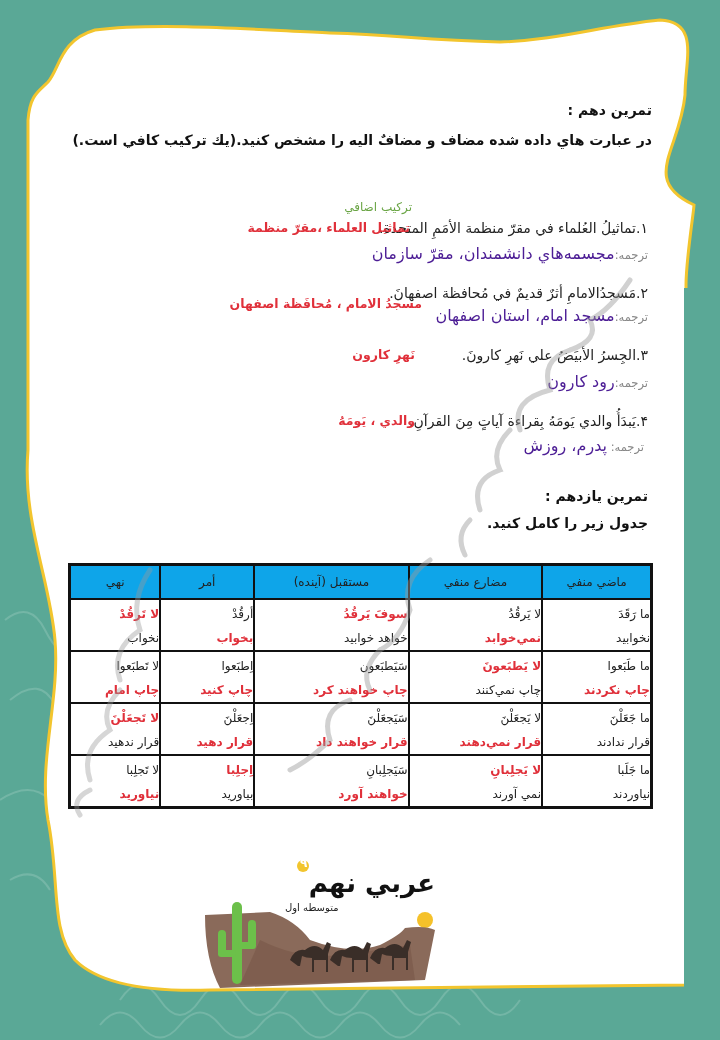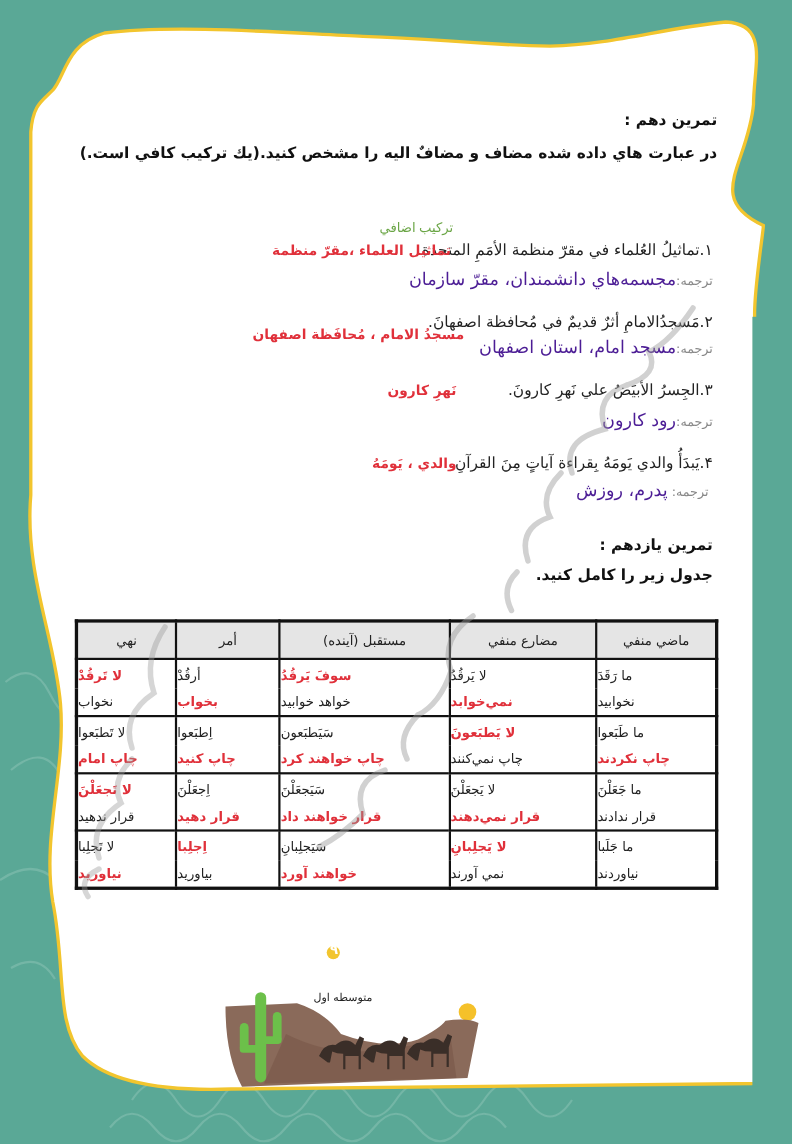--- a/index.html
+++ b/index.html
@@ -2,28 +2,28 @@
 <html><head>
 <meta charset="utf-8">
 <style>
   html, body { margin:0; padding:0; }
   body { width:720px; height:1040px; position:relative; overflow:hidden; background:#5aa896; font-family:"DejaVu Sans", sans-serif; }
   .bg-svg { position:absolute; left:0; top:0; width:720px; height:1040px; }
   .abs { position:absolute; }
   .rtl { direction:rtl; text-align:right; }
   .title { font-weight:bold; font-size:14px; color:#111; }
   .instr { font-weight:bold; font-size:14px; color:#111; }
-  .green-label { color:#6aa545; font-size:12px;font-family:Liberation Serif, serif; }
+  .green-label { color:#6aa545; font-size:12px; }
   .sent { font-size:14px; color:#222; white-space:nowrap; }
   .ans { font-size:12.5px; color:#e0303a; white-space:nowrap; font-weight:bold; }
   .trans { font-size:11.5px; color:#888; white-space:nowrap; }
   .trans .red { color:#4c1d95; font-weight:normal; font-size:16px; }
   table.conj { position:absolute; left:68px; top:563px; width:585px; border-collapse:collapse; direction:rtl; border:3px solid #111; }
-  table.conj th { background:#e5e5e5; font-weight:normal; font-size:12px; height:30px; border:2px solid #111; color:#222; }
-  table.conj td { text-align:left; font-size:12px; height:24px; padding:0; color:#222; border-left:2px solid #111; border-right:2px solid #14532d; }
+  table.conj th { background:#0ea5e9; font-weight:normal; font-size:12px; height:30px; border:2px solid #111; color:#222; }
+  table.conj td { text-align:right; font-size:12px; height:24px; padding:0; color:#222; border-left:2px solid #111; border-right:2px solid #14532d; }
   table.conj tr.first td { padding-top:2px; }
   table.conj tr.sep td { border-bottom:2.5px solid #111; }
   table.conj td.red { color:#e0303a; font-weight:bold; }
   .watermark { position:absolute; left:270px; top:260px; width:420px; height:520px; pointer-events:none; }
   .logo-text { font-weight:bold; color:#111; }
 </style>
 </head>
 <body>
 
 <svg class="bg-svg" viewBox="0 0 720 1040">
@@ -152,20 +152,21 @@
     <path d="M80 130 q-20 20 -10 40 q-30 20 -20 50"></path>
     <path d="M50 230 q-20 10 -10 25"></path>
   </g>
 </svg>
 
 <div class="abs" style="left:255px; top:858px; width:180px; height:60px;">
   <svg width="20" height="20" style="position:absolute; left:40px; top:0;">
       <circle cx="8" cy="8" r="6" fill="#f2c52e"></circle>
     </svg>
   <span class="abs" style="left:45px; top:-2px; font-size:12px; color:#fff; font-weight:bold;">٩</span>
+  <span class="abs logo-text" style="right:0; top:10px; font-size:26px; direction:rtl;">عربي نهم</span>
   <span class="abs" style="left:30px; top:44px; font-size:10px; color:#222; direction:rtl;">متوسطه اول</span>
 </div>
 
 <svg class="abs" style="left:200px; top:900px;" width="240" height="90" viewBox="0 0 240 90">
   <circle cx="225" cy="20" r="8" fill="#f5c12a"></circle>
   <path d="M5 15 L70 12 Q95 20 110 40 Q150 55 180 45 Q200 35 205 28 Q225 25 235 30 Q230 55 225 80 L20 88 Q5 60 5 15 Z" fill="#8a6a5a"></path>
   <path d="M60 40 Q100 60 140 55 Q180 50 210 45 L215 80 L40 85 Z" fill="#7a5a4a" opacity="0.7"></path>
   <g fill="#3a2e28">
     <path d="M90 60 q5 -12 15 -10 q10 -8 18 0 l4 -8 l4 2 l-3 10 l0 18 l-2 0 l0 -12 l-12 0 l0 12 l-2 0 l0 -14 q-6 0 -10 -2 l-2 10 l-2 0 z"></path>
     <path d="M130 60 q5 -12 15 -10 q10 -8 18 0 l4 -8 l4 2 l-3 10 l0 18 l-2 0 l0 -12 l-12 0 l0 12 l-2 0 l0 -14 q-6 0 -10 -2 l-2 10 l-2 0 z"></path>

